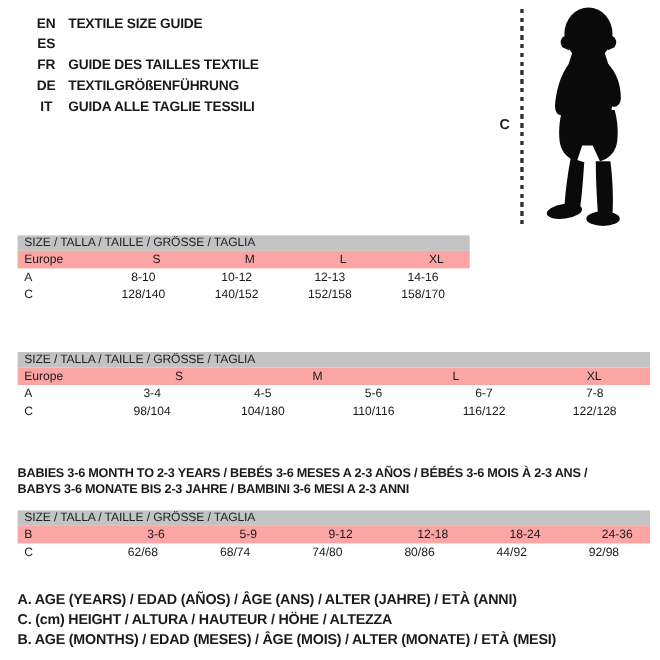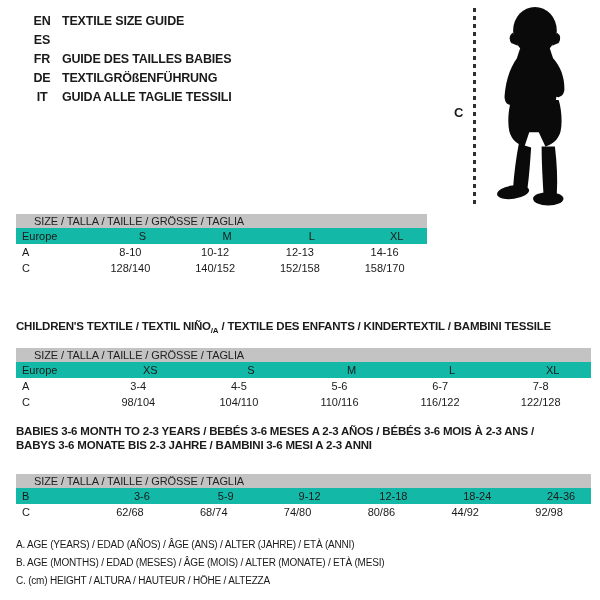--- a/index.html
+++ b/index.html
@@ -40,59 +40,59 @@
   .tbl-block { position: absolute; left: 16px; }
   .tbl-block h2 {
     margin: 0 0 13px 0;
     font-size: 11.5px; font-weight: bold; letter-spacing: -0.2px;
     white-space: nowrap;
   }
   .tbl-block h2 .sub { font-size: 8px; vertical-align: sub; }
   .t1 { top: 214px; }
   .t2 { top: 320px; }
   .t3 { top: 424px; }
-  .t3 h2 { line-height: 14px; margin-bottom: 22px; }
+  .t3 h2 { line-height: 14px; margin-bottom: 12px; }
 
   .tbl { font-size: 11px; }
   .t1 .tbl { width: 411px; }
   .t2 .tbl, .t3 .tbl { width: 575px; }
 
   .size-bar {
     height: 14px; line-height: 14px;
     background: #c3c3c3; color: #222222;
-    padding-left: 18px; letter-spacing: -0.1px;
+    padding-left: 6px; letter-spacing: -0.1px;
   }
   .row { display: flex; height: 16px; line-height: 16px; }
-  .row:nth-of-type(2) { background: #14b8a6; gap: 24px; }
+  .row:nth-of-type(2) { background: #fca5a5; gap: 24px; }
   .row .lbl { width: 66px; padding-left: 6px; text-align: left; }
   .row .val { flex: 1 1 0; text-align: center; }
 
   
   .footnotes { position: absolute; left: 16px; top: 536px; }
   .footnotes p {
-    margin: 0; font-weight: normal; font-size: 10px;
+    margin: 0; font-weight: bold; font-size: 13px;
     line-height: 18px; letter-spacing: -0.2px; white-space: nowrap;
   }
 </style>
 </head>
 <body>
 
 <div class="page">
 
   <ul class="langs">
     <li>
       <span class="code">EN</span>
       <span>TEXTILE SIZE GUIDE</span>
     </li>
     <li>
       <span class="code">ES</span>
     </li>
     <li>
       <span class="code">FR</span>
-      <span>GUIDE DES TAILLES BABIES</span>
+      <span>GUIDE DES TAILLES TEXTILE</span>
     </li>
     <li>
       <span class="code">DE</span>
       <span>TEXTILGRÖßENFÜHRUNG</span>
     </li>
     <li>
       <span class="code">IT</span>
       <span>GUIDA ALLE TAGLIE TESSILI</span>
     </li>
   </ul>
@@ -136,43 +136,41 @@
         <span class="lbl">C</span>
         <span class="val">128/140</span>
         <span class="val">140/152</span>
         <span class="val">152/158</span>
         <span class="val">158/170</span>
       </div>
     </div>
   </section>
 
   <section class="tbl-block t2">
-    <h2><span>CHILDREN'S TEXTILE / TEXTIL NIÑO</span><span class="sub">/A</span><span> / TEXTILE DES ENFANTS / KINDERTEXTIL / BAMBINI TESSILE</span></h2>
     <div class="tbl">
       <div class="size-bar">SIZE / TALLA / TAILLE / GRÖSSE / TAGLIA</div>
       <div class="row">
         <span class="lbl">Europe</span>
-        <span class="val">XS</span>
         <span class="val">S</span>
         <span class="val">M</span>
         <span class="val">L</span>
         <span class="val">XL</span>
       </div>
       <div class="row">
         <span class="lbl">A</span>
         <span class="val">3-4</span>
         <span class="val">4-5</span>
         <span class="val">5-6</span>
         <span class="val">6-7</span>
         <span class="val">7-8</span>
       </div>
       <div class="row">
         <span class="lbl">C</span>
         <span class="val">98/104</span>
-        <span class="val">104/110</span>
+        <span class="val">104/180</span>
         <span class="val">110/116</span>
         <span class="val">116/122</span>
         <span class="val">122/128</span>
       </div>
     </div>
   </section>
 
   <section class="tbl-block t3">
     <h2>
       <span style="display:block">BABIES 3-6 MONTH TO 2-3 YEARS / BEBÉS 3-6 MESES A 2-3 AÑOS / BÉBÉS 3-6 MOIS À 2-3 ANS /</span>
@@ -196,17 +194,17 @@
         <span class="val">74/80</span>
         <span class="val">80/86</span>
         <span class="val">44/92</span>
         <span class="val">92/98</span>
       </div>
     </div>
   </section>
 
   <div class="footnotes">
     <p>A. AGE (YEARS) / EDAD (AÑOS) / ÂGE (ANS) / ALTER (JAHRE) / ETÀ (ANNI)</p>
+    <p>C. (cm) HEIGHT / ALTURA / HAUTEUR / HÖHE / ALTEZZA</p>
     <p>B. AGE (MONTHS) / EDAD (MESES) / ÂGE (MOIS) / ALTER (MONATE) / ETÀ (MESI)</p>
-    <p>C. (cm) HEIGHT / ALTURA / HAUTEUR / HÖHE / ALTEZZA</p>
   </div>
 
 </div>
 
 </body></html>

